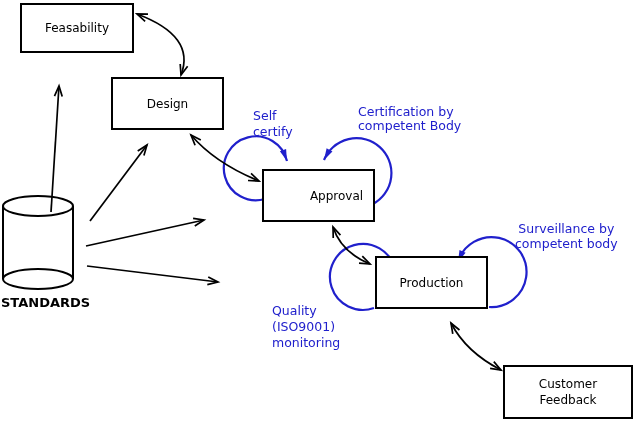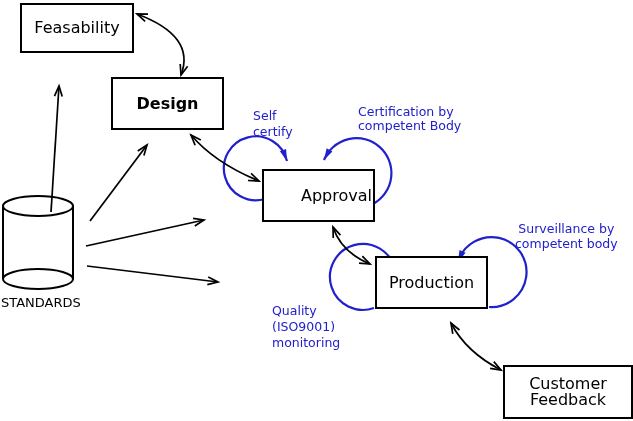--- a/index.html
+++ b/index.html
@@ -4,28 +4,28 @@
 <style>
   html,body{margin:0;padding:0;background:#fff;}
   #canvas{
     position:relative;width:633px;height:421px;background:#ffffff;
     font-family:"DejaVu Sans","Liberation Sans",sans-serif;overflow:hidden;
   }
   #wires{position:absolute;left:0;top:0;width:633px;height:421px;}
   .node{
     position:absolute;box-sizing:border-box;border:2px solid #000;background:#fff;
     display:flex;align-items:center;justify-content:center;text-align:center;
-    font-size:16px;color:#000;line-height:16px;white-space:pre-line;
+    font-size:12px;color:#000;line-height:16px;white-space:pre-line;
   }
   .annotation{
     position:absolute;color:#2020cc;font-size:12.5px;white-space:pre-line;
   }
-  .plainlabel{position:absolute;color:#000;font-size:13px;white-space:nowrap;}
+  .plainlabel{position:absolute;color:#000;font-size:13px;white-space:nowrap;font-weight:bold;}
   #n-feasability{left:20px;top:3px;width:114px;height:50px;}
-  #n-design{left:111px;top:77px;width:113px;height:53px;font-weight:bold;}
+  #n-design{left:111px;top:77px;width:113px;height:53px;}
   #n-approval{left:262px;top:169px;width:113px;height:53px;padding-left:36px;}
   #n-production{left:375px;top:256px;width:113px;height:53px;text-align:center;}
   #n-customer{left:503px;top:365px;width:130px;height:54px;}
   #l-standards{left:1px;top:295px;}
   #a-selfcertify{left:253px;top:108px;line-height:16px;}
   #a-certification{left:358px;top:105px;line-height:14px;}
   #a-surveillance{left:515px;top:221px;line-height:15px;text-align:center;}
   #a-quality{left:272px;top:303px;line-height:16px;}
 </style>
 </head>

